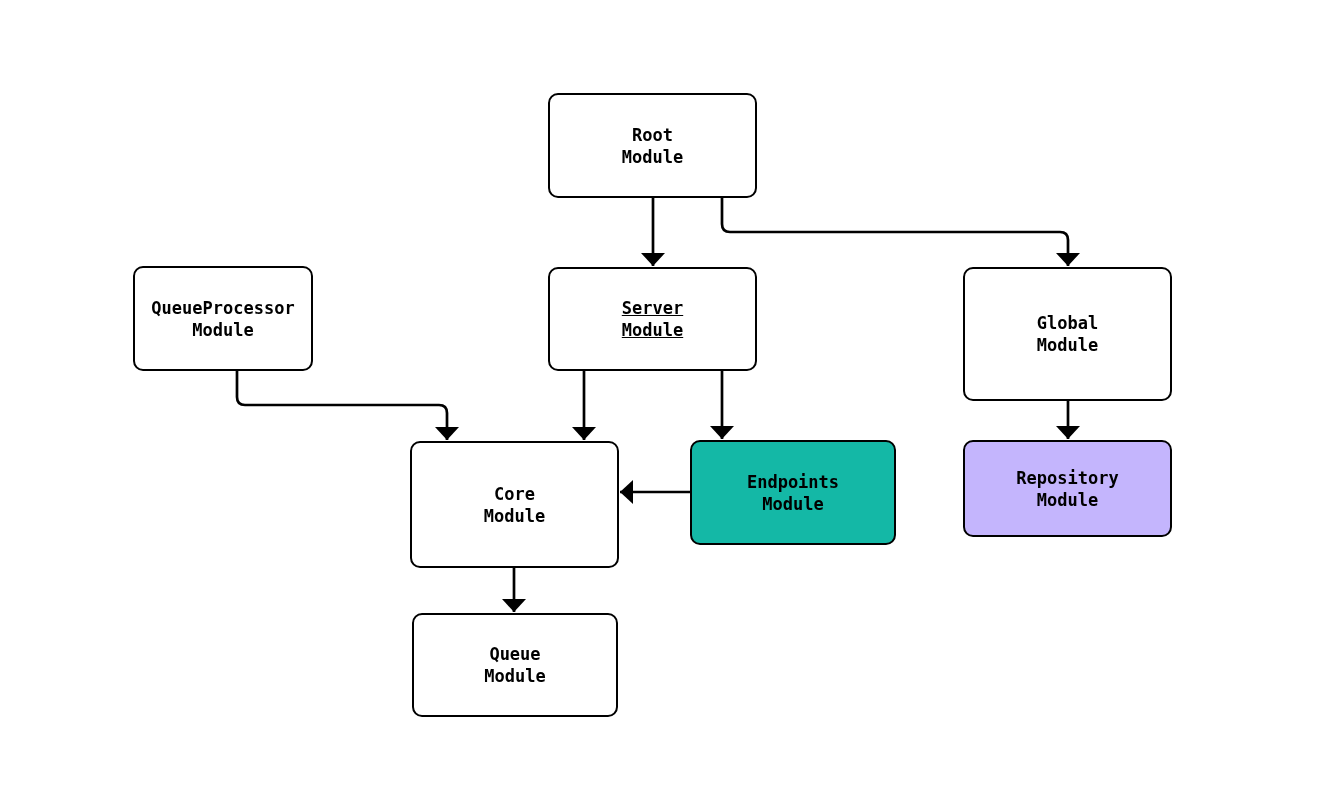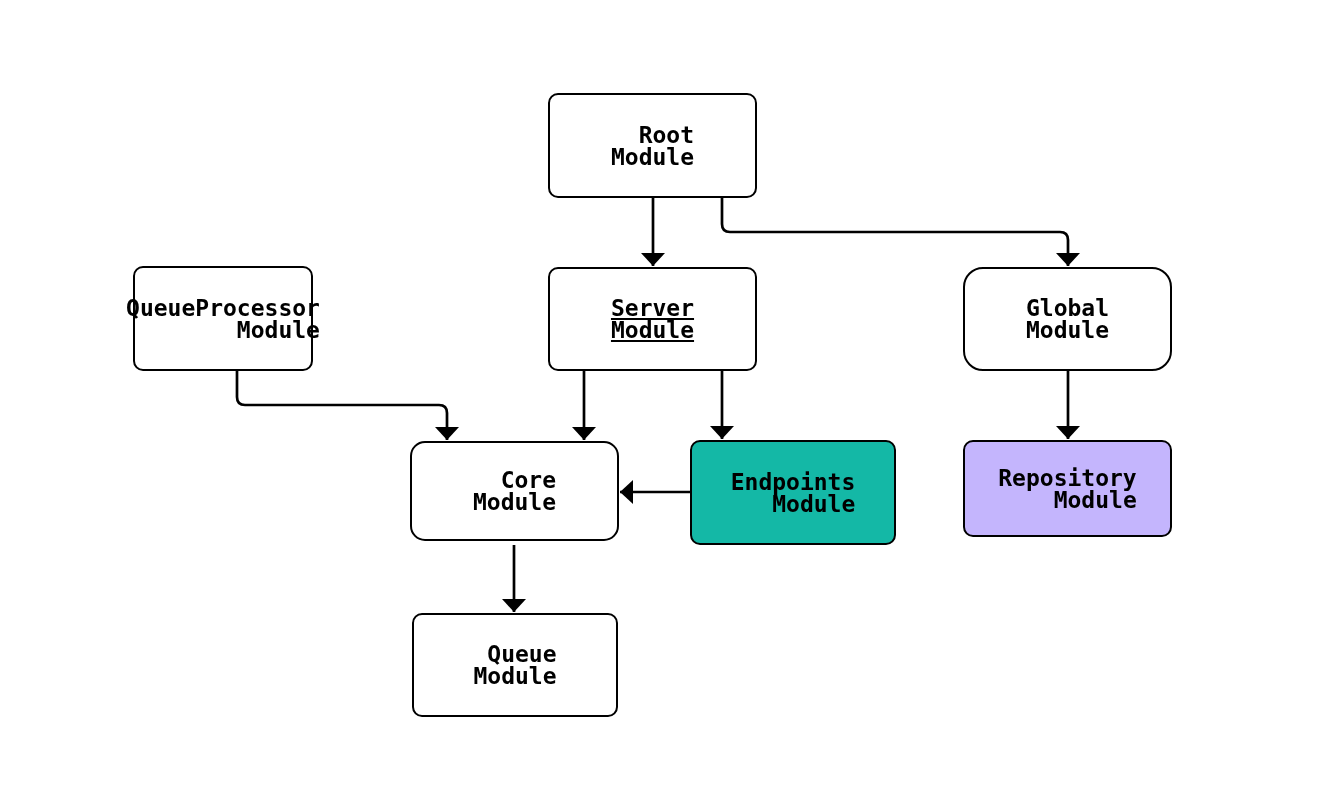--- a/index.html
+++ b/index.html
@@ -28,23 +28,23 @@
     box-sizing: border-box;
     border: 2.5px solid #000000;
     border-radius: 10px;
     background: #ffffff;
     display: flex;
     align-items: center;
     justify-content: center;
   }
   .node-label {
     white-space: pre-line;
-    text-align: right;
+    text-align: center;
     font-weight: bold;
-    font-size: 23px;
+    font-size: 17px;
     line-height: 22px;
     color: #000000;
   }
 </style>
 </head>
 <body>
 
 <div class="canvas">
 
   <svg class="edges-layer" width="1337" height="809" viewBox="0 0 1337 809" xmlns="http://www.w3.org/2000/svg">
@@ -70,25 +70,25 @@
 Module</span>
   </div>
   <div class="node" style="left: 133px; top: 266px; width: 180px; height: 105px; border-color: rgb(0, 0, 0); background: rgb(255, 255, 255);">
     <span class="node-label" style="color: rgb(0, 0, 0);">QueueProcessor
 Module</span>
   </div>
   <div class="node" style="left: 548px; top: 267px; width: 209px; height: 104px; border-color: rgb(0, 0, 0); background: rgb(255, 255, 255);">
     <span class="node-label" style="color: rgb(0, 0, 0); text-decoration: underline;">Server
 Module</span>
   </div>
-  <div class="node" style="left: 963px; top: 267px; width: 209px; height: 104px; border-color: rgb(0, 0, 0); background: rgb(255, 255, 255); border-radius: 20px;">
+  <div class="node" style="left: 963px; top: 267px; width: 209px; height: 134px; border-color: rgb(0, 0, 0); background: rgb(255, 255, 255);">
     <span class="node-label" style="color: rgb(0, 0, 0);">Global
 Module</span>
   </div>
-  <div class="node" style="left: 410px; top: 441px; width: 209px; height: 100px; border-color: rgb(0, 0, 0); background: rgb(255, 255, 255); border-radius: 15px;">
+  <div class="node" style="left: 410px; top: 441px; width: 209px; height: 127px; border-color: rgb(0, 0, 0); background: rgb(255, 255, 255);">
     <span class="node-label" style="color: rgb(0, 0, 0);">Core
 Module</span>
   </div>
   <div class="node" style="left: 690px; top: 440px; width: 206px; height: 105px; border-color: rgb(0, 0, 0); background: #14b8a6;">
     <span class="node-label" style="color: rgb(0, 0, 0);">Endpoints
 Module</span>
   </div>
   <div class="node" style="left: 963px; top: 440px; width: 209px; height: 97px; border-color: rgb(0, 0, 0); background: #c4b5fd;">
     <span class="node-label" style="color: rgb(0, 0, 0);">Repository
 Module</span>

